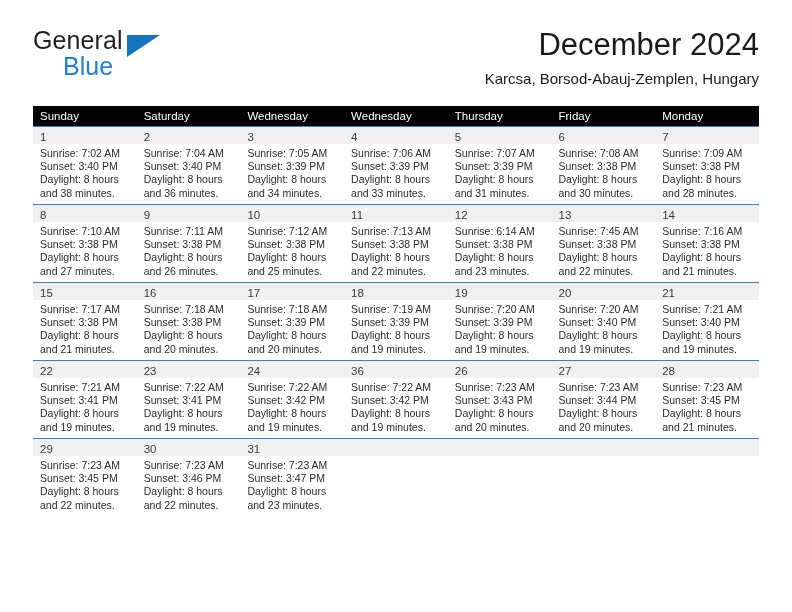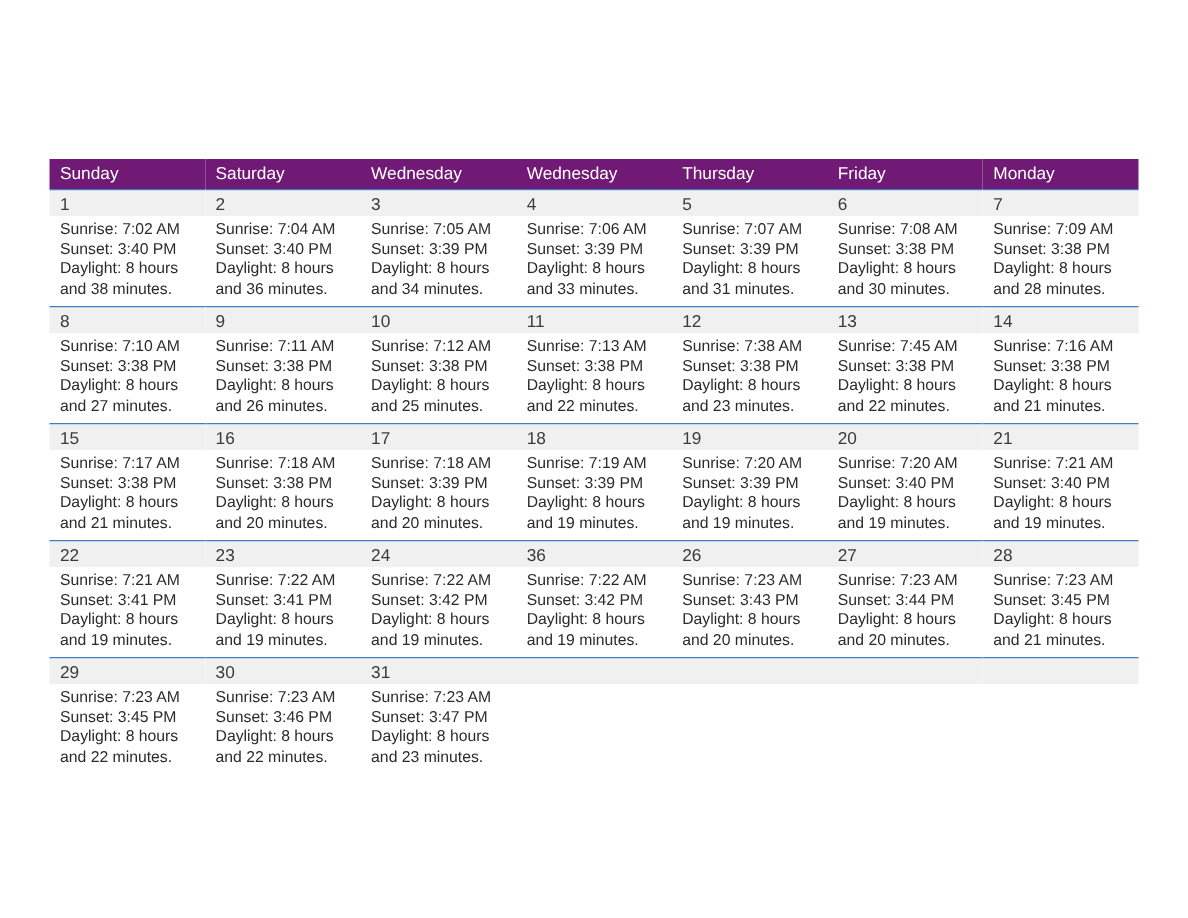--- a/index.html
+++ b/index.html
@@ -88,21 +88,21 @@
   
   .calendar {
     position: absolute;
     left: 33px;
     top: 106px;
     width: 726px;
     border-collapse: collapse;
     table-layout: fixed;
   }
   .calendar th {
-    background: #701a75;
+    background: #000000;
     color: #ffffff;
     font-size: 11.5px;
     font-weight: normal;
     text-align: left;
     padding: 4px 0 4px 7px;
     height: 12px;
     border: none;
   }
   .calendar td {
     vertical-align: top;
@@ -141,20 +141,34 @@
   }
   .daycell.empty .daynum-bar {
     background: #f0f0f0;
   }
 </style>
 </head>
 <body>
 
 <div class="page">
 
+  <div class="header">
+
+    <div class="brand">
+      <span class="brand-general">General</span>
+      <span class="brand-triangle"></span>
+      <span class="brand-blue">Blue</span>
+    </div>
+
+    <div class="title-block">
+      <div class="cal-title">December 2024</div>
+      <div class="cal-subtitle">Karcsa, Borsod-Abauj-Zemplen, Hungary</div>
+    </div>
+
+  </div>
 
   <table class="calendar">
     <thead>
       <tr>
         <th>Sunday</th>
         <th>Saturday</th>
         <th>Wednesday</th>
         <th>Wednesday</th>
         <th>Thursday</th>
         <th>Friday</th>
@@ -283,21 +297,21 @@
                 <div>Sunset: 3:38 PM</div>
                 <div>Daylight: 8 hours</div>
                 <div>and 22 minutes.</div>
               </div>
             </div>
           </td>
           <td>
             <div class="daycell">
               <div class="daynum-bar"><span class="daynum">12</span></div>
               <div class="dayinfo">
-                <div>Sunrise: 7:38 AM</div>
+                <div>Sunrise: 6:14 AM</div>
                 <div>Sunset: 3:38 PM</div>
                 <div>Daylight: 8 hours</div>
                 <div>and 23 minutes.</div>
               </div>
             </div>
           </td>
           <td>
             <div class="daycell">
               <div class="daynum-bar"><span class="daynum">13</span></div>
               <div class="dayinfo">

